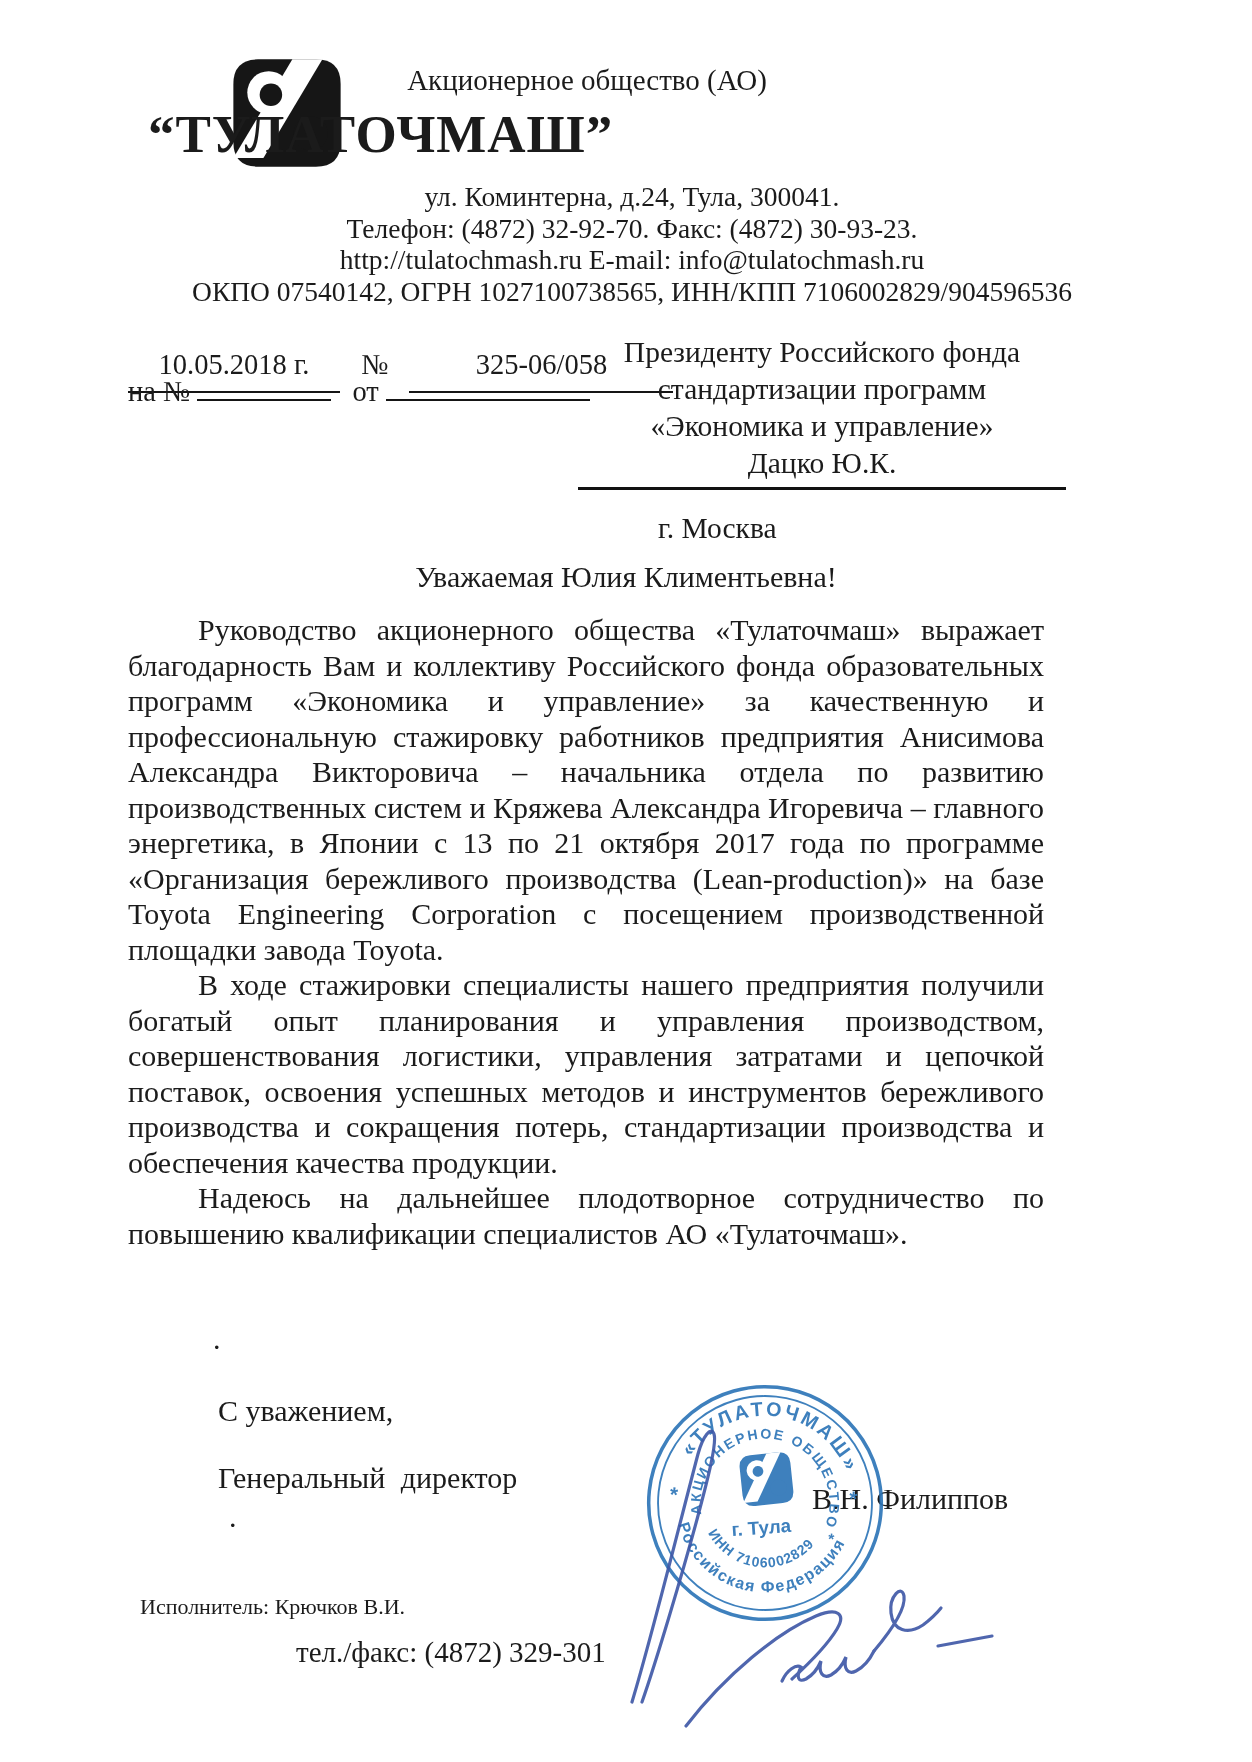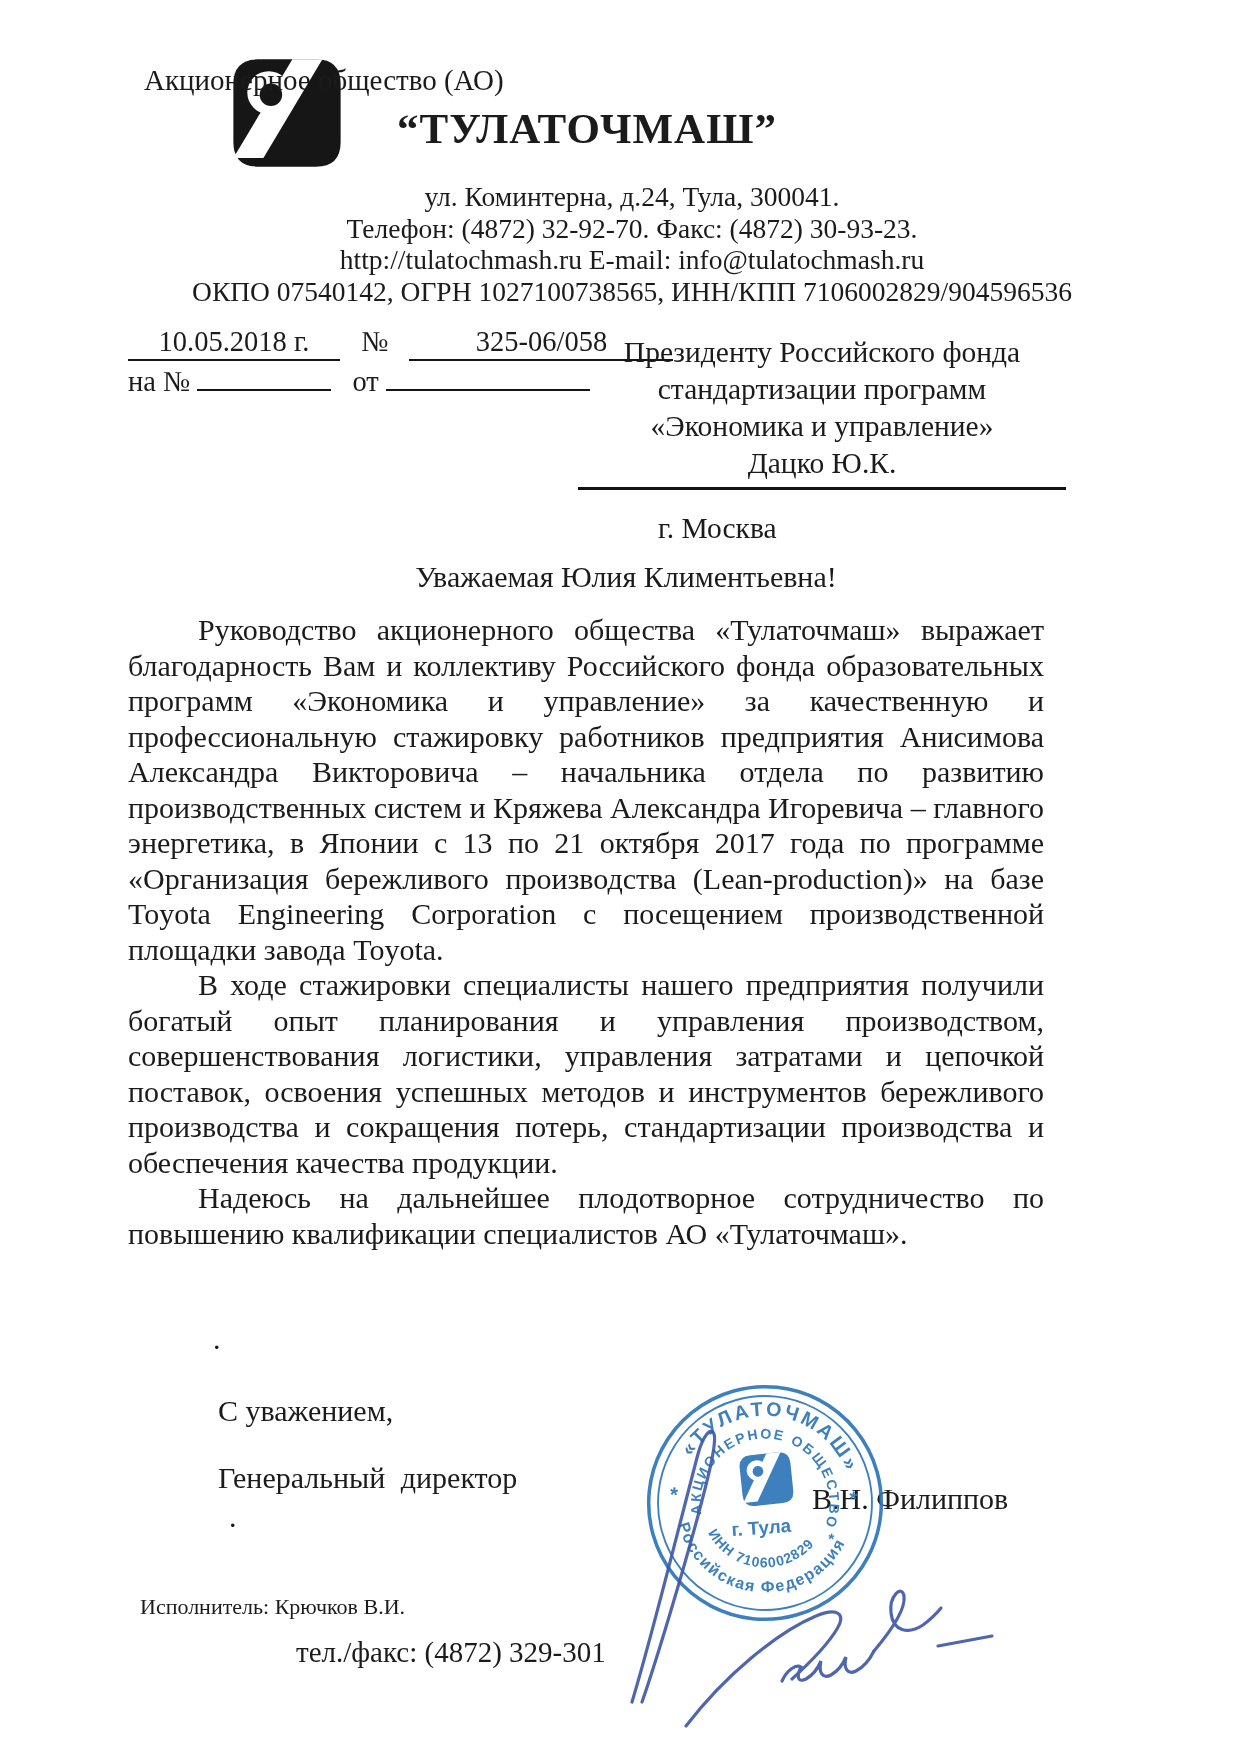--- a/index.html
+++ b/index.html
@@ -5,32 +5,32 @@
   html,body{margin:0;padding:0;background:#e8e8e8;}
   .page{
     position:relative;width:1252px;height:1762px;background:#ffffff;
     font-family:"Liberation Serif", serif;color:#1b1b1b;overflow:hidden;
     margin:0 auto;
   }
   .abs{position:absolute;}
 
   
   .logo-box{left:228px;top:52px;width:118px;height:122px;}
-  .org-type{left:144px;top:64px;width:910px;text-align:left;font-size:29px;}
-  .company-name{left:132px;top:104px;width:910px;text-align:center;font-size:43px;font-weight:bold;letter-spacing:1px;}
+  .org-type{left:132px;top:64px;width:910px;text-align:center;font-size:29px;}
+  .company-name{left:148px;top:104px;width:910px;text-align:left;font-size:53px;font-weight:bold;letter-spacing:1px;}
   .lh-line{left:132px;width:1000px;text-align:center;font-size:27.5px;}
   .addr{top:181px;}
   .phone{top:213px;}
   .web{top:244px;}
   .registry{top:276px;}
 
   
   .ref-row1{left:128px;top:326px;font-size:28.5px;white-space:nowrap;}
   .ref-row2{left:128px;top:366px;font-size:28.5px;white-space:nowrap;}
-  .u{display:inline-block;text-align:center;border-bottom:2.5px solid #151515;padding:0 8px 1px 8px;}
+  .u{display:inline-block;text-align:center;border-bottom:2.5px solid #151515;padding:0 8px 10px 8px;margin-top:23px;}
   .u-date{min-width:196px;}
   .u-num{min-width:248px;}
   .u-blank1{min-width:118px;}
   .u-blank2{min-width:188px;}
   .ref-gap{display:inline-block;width:14px;}
 
   
   .recipient{left:578px;top:334px;width:488px;font-size:29.5px;line-height:37px;text-align:center;}
   .recipient-rule{margin-top:5px;border-bottom:3px solid #121212;}
   .recipient-city{text-align:left;padding-left:80px;margin-top:20px;}

